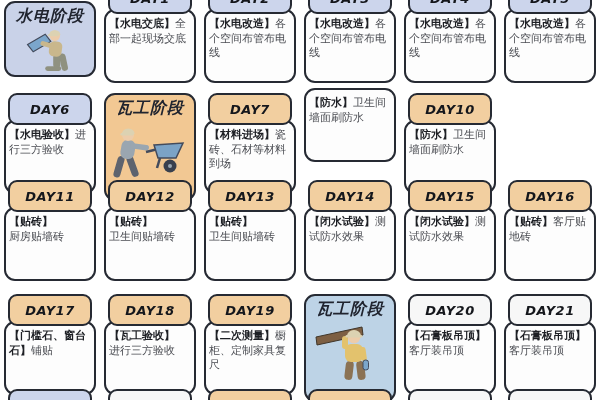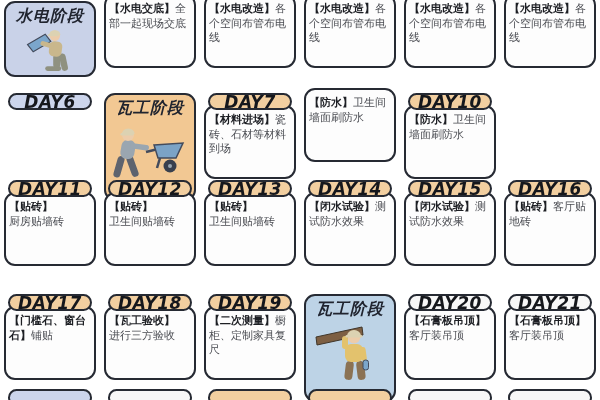--- a/index.html
+++ b/index.html
@@ -9,23 +9,23 @@
     --badge-white:#f7f7f7;
     --card-bg:#fdfdfd;
     --desc:#4a4c52;
     --tag:#1d1f24;
   }
   html,body{margin:0;padding:0;background:#fff;}
   .stage{position:relative;width:600px;height:400px;overflow:hidden;background:#fff;
          font-family:"DejaVu Sans",sans-serif;}
   .row{position:absolute;left:0;width:600px;display:flex;}
   .cell{width:100px;display:flex;flex-direction:column;align-items:center;}
-  .badge{width:84px;height:17px;box-sizing:border-box;border:2.5px solid var(--bd);
+  .badge{width:84px;height:32px;box-sizing:border-box;border:2.5px solid var(--bd);
          border-radius:9px;display:flex;align-items:center;justify-content:center;
-         font-style:italic;font-weight:700;font-size:17px;letter-spacing:.5px;
+         font-style:italic;font-weight:700;font-size:13px;letter-spacing:.5px;
          color:#15171c;position:relative;z-index:2;background:#fff;}
   .b-blue{background:var(--badge-blue);}
   .b-orange{background:var(--badge-orange);}
   .b-white{background:var(--badge-white);}
   .bodycard{width:92px;height:74px;box-sizing:border-box;margin-top:-5px;
          border:2.5px solid var(--bd);border-radius:11px;background:var(--card-bg);
          position:relative;z-index:1;padding:6px 3px 2px;text-align:left;
          font-size:11px;line-height:1.32;color:var(--desc);overflow:hidden;}
   .bodycard b{color:var(--tag);font-weight:700;}
   .phase{width:92px;height:108px;box-sizing:border-box;border:2.5px solid var(--bd);
@@ -91,20 +91,21 @@
         </div>
       <div class="bodycard"><b>【水电改造】</b><span>各个空间布管布电线</span></div>
     </div>
   </div>
 
   <div class="row" style="top:93px;">
     <div class="cell">
       <div class="badge b-blue">
           <span>DAY6</span>
         </div>
+      <div class="bodycard"><b>【水电验收】</b><span>进行三方验收</span></div>
     </div>
     <div class="cell">
       <div class="phase p-wagong">
         <div class="ptitle">瓦工阶段</div>
         <svg class="psvg" width="80" height="70" viewBox="0 0 80 64">
           <circle cx="19" cy="10" r="1.6" fill="#434b5c"></circle>
           <rect x="8" y="34" width="7" height="22" rx="3.5" fill="#5d636e" transform="rotate(16 11 36)"></rect>
           <rect x="16" y="34" width="7" height="22" rx="3.5" fill="#5d636e" transform="rotate(-20 19 36)"></rect>
           <rect x="11" y="18" width="14" height="19" rx="6" fill="#9aa6b0" transform="rotate(10 18 27)"></rect>
           <rect x="20" y="22" width="19" height="5.5" rx="2.7" fill="#9aa6b0" transform="rotate(8 29 25)"></rect>

